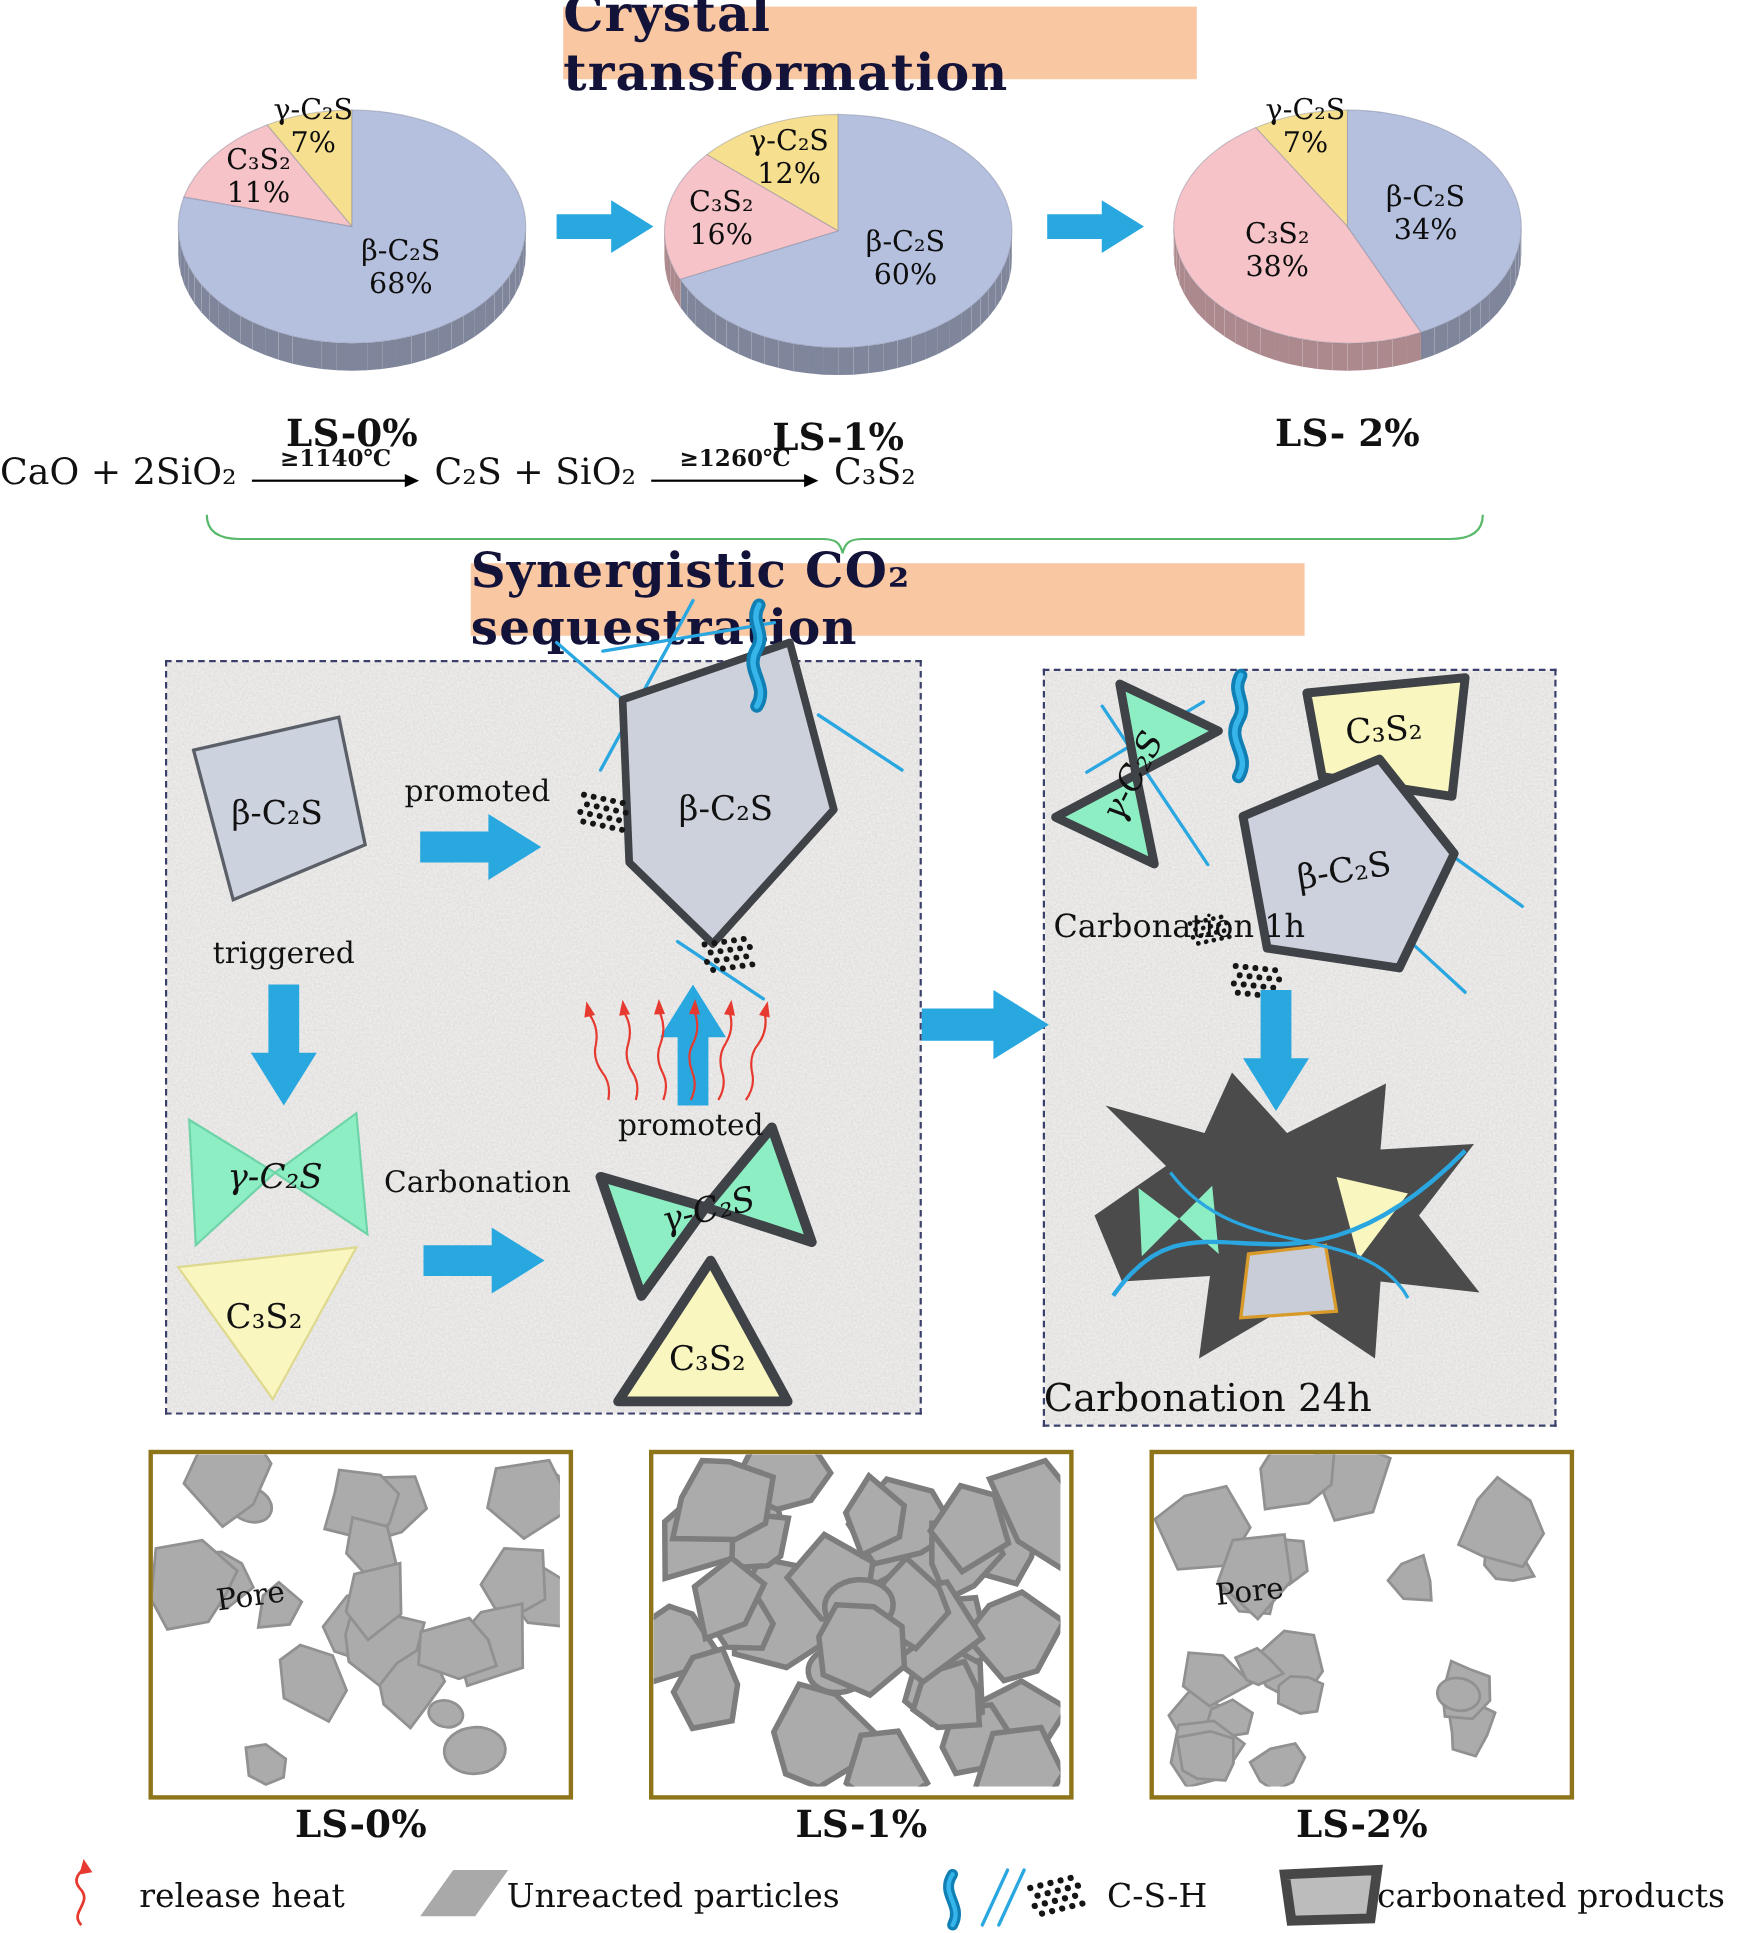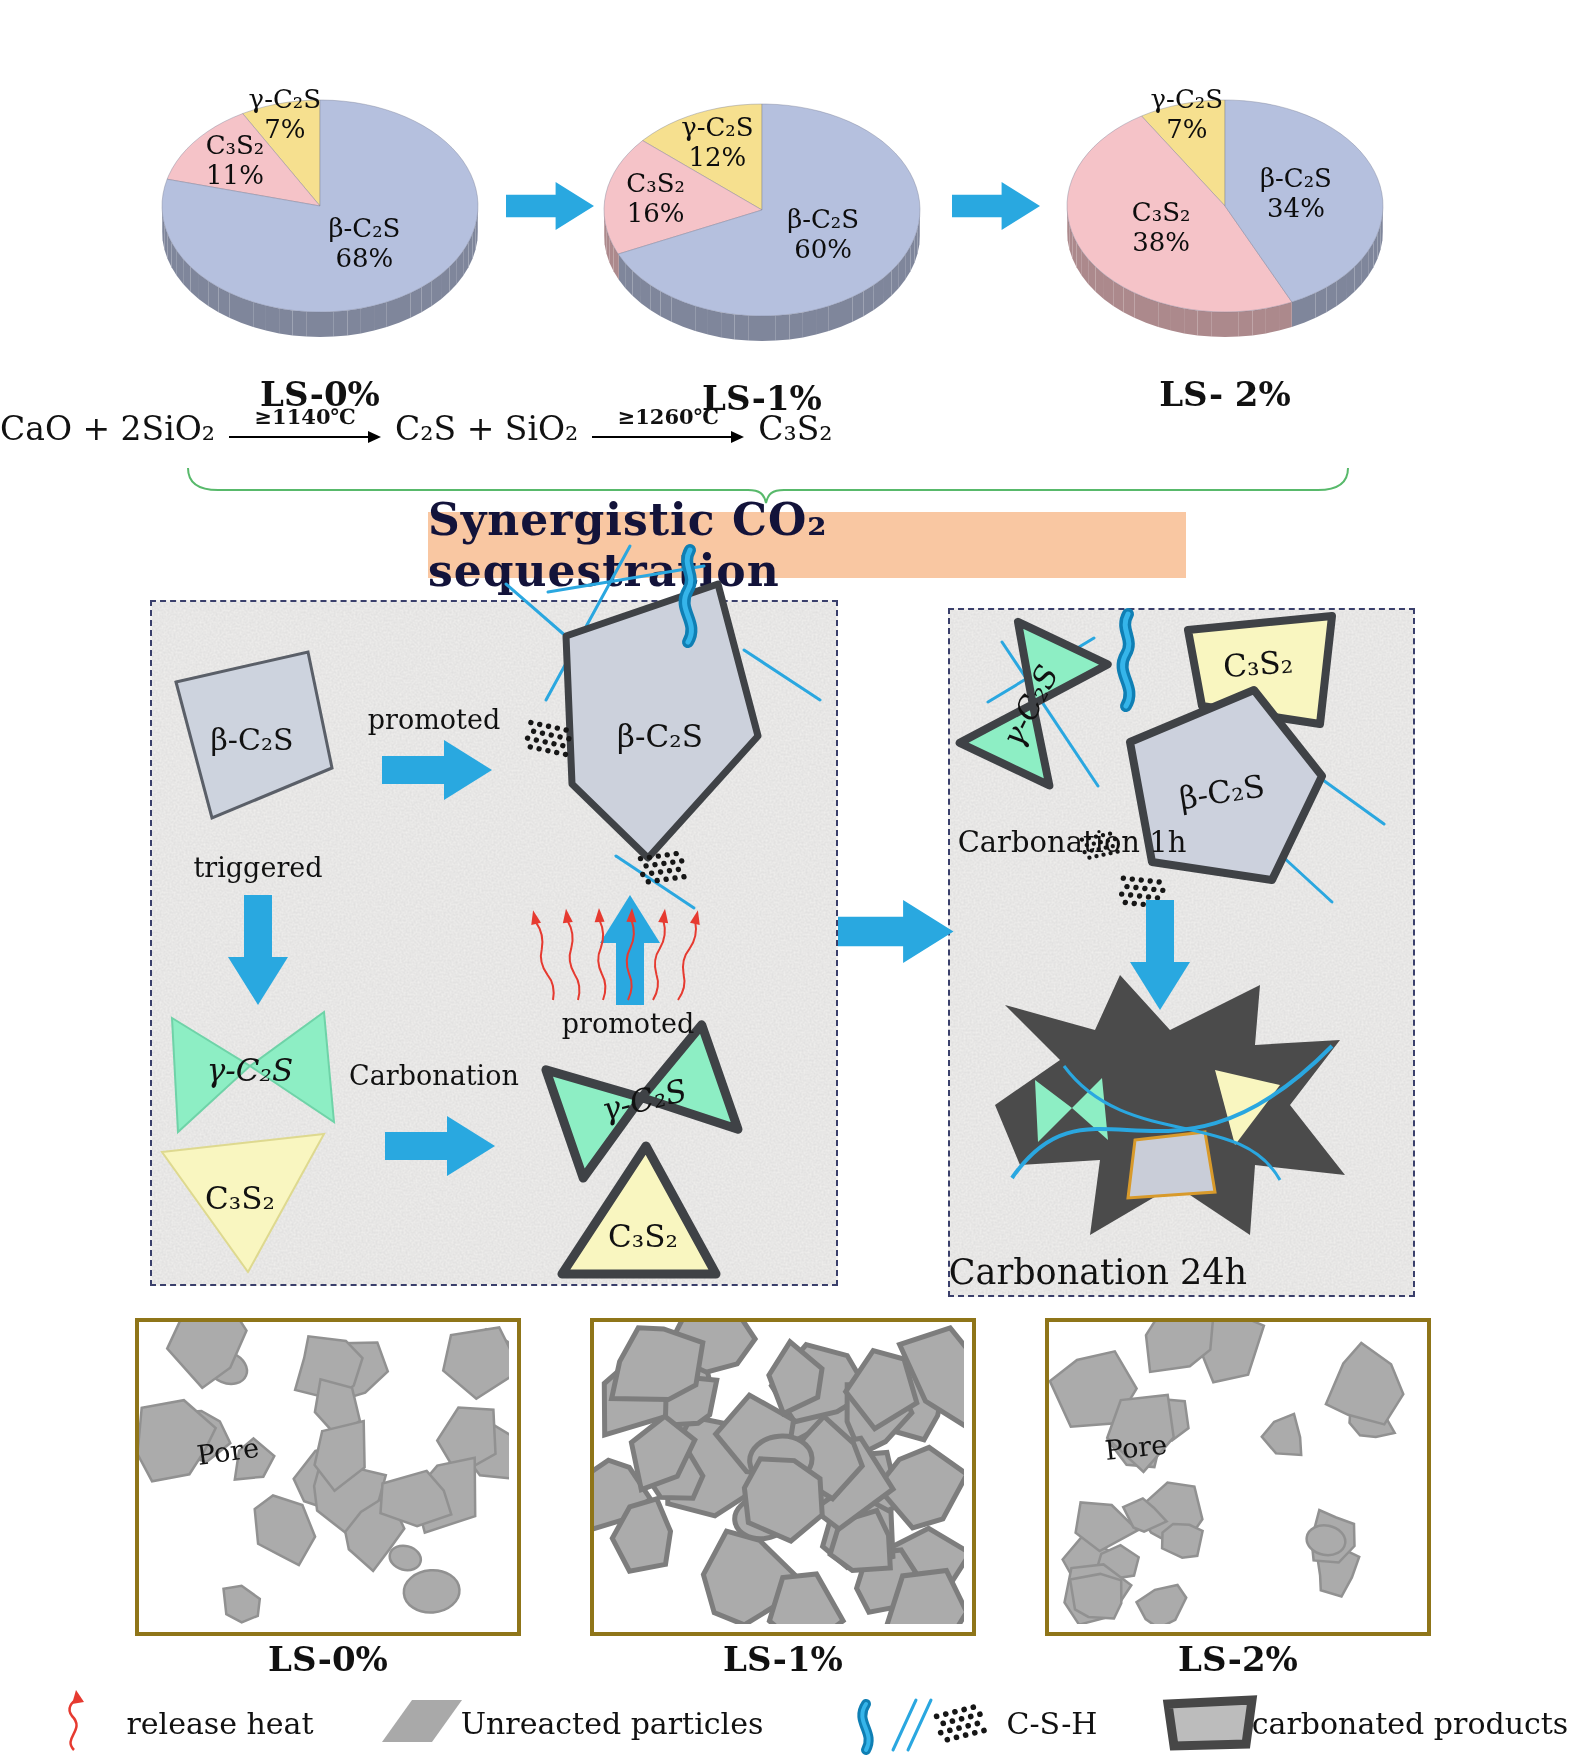--- a/index.html
+++ b/index.html
@@ -29,20 +29,23 @@
   .rxn .shaft{position:relative;height:13px}
   .rxn .shaft::before{content:'';position:absolute;left:0;right:9px;bottom:5px;height:2px;background:#000}
   .rxn .shaft::after{content:'';position:absolute;right:0;bottom:0;width:0;height:0;
        border-left:13px solid #000;border-top:6px solid transparent;border-bottom:6px solid transparent}
 </style>
 </head>
 <body>
 
 <div class="page">
 
+  <div class="banner banner1">
+    <span>Crystal transformation</span>
+  </div>
   <div class="banner banner2">
     <span>Synergistic CO₂ sequestration</span>
   </div>
 
   <div class="pie-box" style="left:135px;top:78px"><svg viewBox="0 0 370 292" width="370" height="292">
         <polygon points="343,128 342.3987622984958,137.23850873125176 342.3987622984958,162.23850873125176 343,153" fill="#7f869b"></polygon>
         <polygon points="342.3987622984958,137.23850873125176 340.59962497592886,146.40670683269462 340.59962497592886,171.40670683269462 342.3987622984958,162.23850873125176" fill="#7f869b"></polygon>
         <polygon points="340.59962497592886,146.40670683269462 337.6162805536728,155.4348187808672 337.6162805536728,180.4348187808672 340.59962497592886,171.40670683269462" fill="#7f869b"></polygon>
         <polygon points="337.6162805536728,155.4348187808672 333.47143408417355,164.2541351925209 333.47143408417355,189.2541351925209 337.6162805536728,180.4348187808672" fill="#7f869b"></polygon>
         <polygon points="333.47143408417355,164.2541351925209 328.1966303517907,172.79753574451414 328.1966303517907,197.79753574451414 333.47143408417355,189.2541351925209" fill="#7f869b"></polygon>

